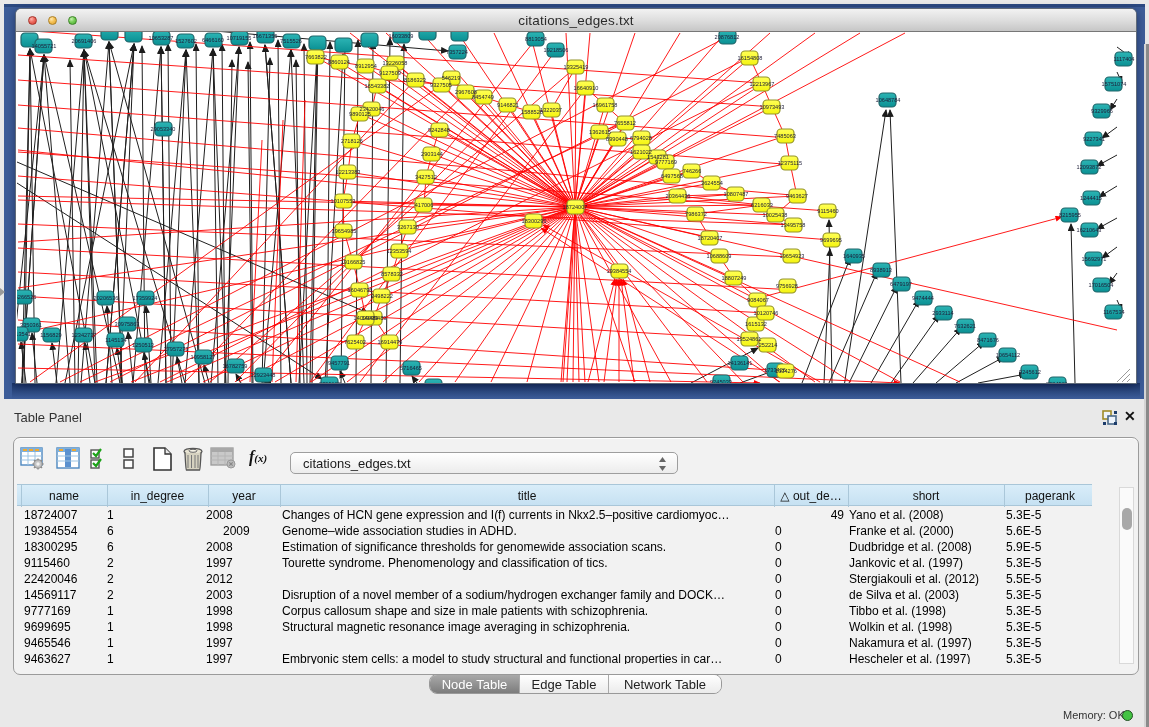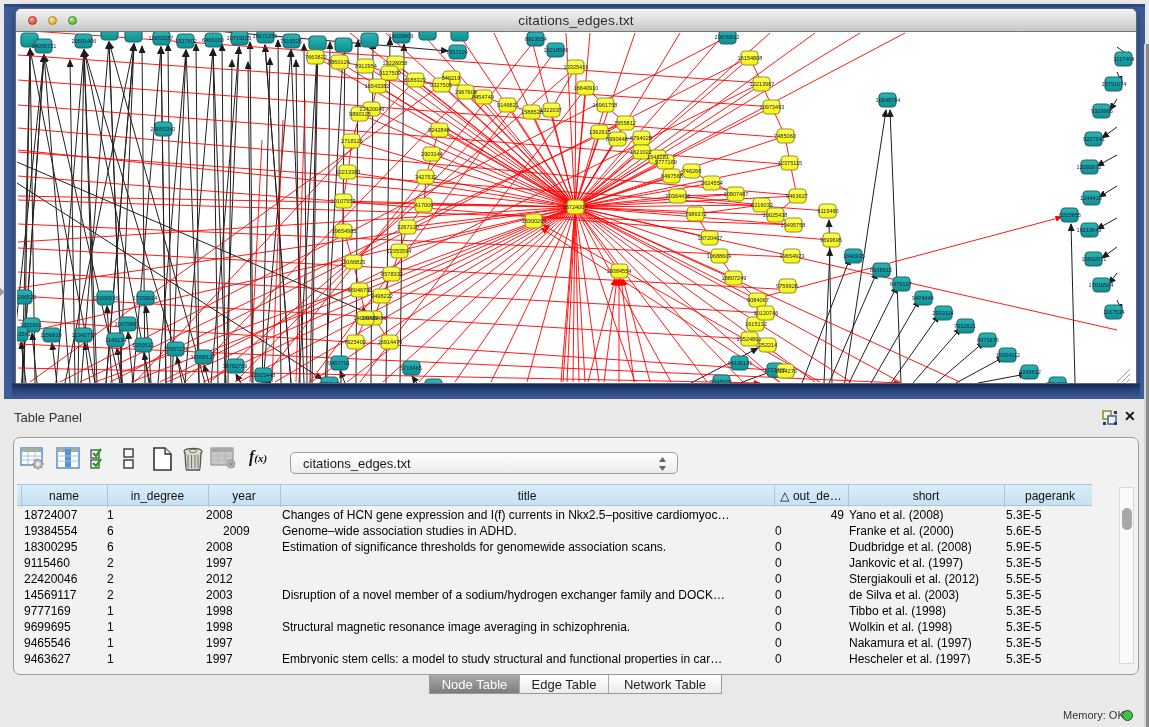--- a/index.html
+++ b/index.html
@@ -27,21 +27,21 @@
 #thead{position:absolute;left:17px;top:484px;width:1075px;height:22px;
  background:linear-gradient(#d9edf9,#c6e1f2);border-top:1px solid #a9c6d8;border-bottom:1px solid #a9c6d8;}
 .hc{position:absolute;top:0;height:22px;border-left:1px solid #aac7d9;text-align:center;
  font-size:12px;color:#111;line-height:22px;overflow:hidden;}
 #tbody{position:absolute;left:17px;top:0px;width:1102px;height:164px;font-size:12px;color:#000;}
 #tblwrap{position:absolute;left:0;top:506px;width:1149px;height:158px;overflow:hidden;}
 #vsb{position:absolute;left:1119px;top:487px;width:15px;height:177px;background:#fafafa;
  border:1px solid #d9d9d9;}
 #vsbthumb{position:absolute;left:1121.5px;top:508px;width:10px;height:22px;border-radius:5px;
  background:#a8a8a8;}
-#tabs{position:absolute;left:429px;top:674px;height:20px;border-radius:0;overflow:hidden;
+#tabs{position:absolute;left:429px;top:674px;height:20px;border-radius:8px;overflow:hidden;
  border:1px solid #999;display:flex;font-size:13px;line-height:19px;text-align:center;}
 .seg{height:100%;}
 #seg1{width:89px;background:linear-gradient(#a9a9a9,#7c7c7c);color:#fff;}
 #seg2{width:89px;background:linear-gradient(#fff,#ebebeb);color:#222;border-left:1px solid #aaa;}
 #seg3{width:113px;background:linear-gradient(#fff,#ebebeb);color:#222;border-left:1px solid #aaa;}
 #mem{position:absolute;left:1063px;top:709px;font-size:11px;color:#333;}
 #memdot{position:absolute;left:1122px;top:710px;width:11px;height:11px;border-radius:50%;
  background:#43c343;border:1px solid #225022;}
 #rstrip1{position:absolute;left:1144px;top:44px;width:2px;height:683px;background:#d4d4d4;}
 #rstrip2{position:absolute;left:1146px;top:44px;width:3px;height:683px;background:#8a8a8a;}
@@ -773,20 +773,21 @@
         <div style="position:absolute;left:187px;width:72px;top:0;height:16px;padding-left:2px;text-align:left;overflow:hidden;white-space:nowrap;">2008</div>
         <div style="position:absolute;left:259px;width:494px;top:0;height:16px;padding-left:6px;text-align:left;overflow:hidden;white-space:nowrap;">Estimation of significance thresholds for genomewide association scans.</div>
         <div style="position:absolute;left:753px;width:74px;top:0;height:16px;padding-left:5px;text-align:left;overflow:hidden;white-space:nowrap;">0</div>
         <div style="position:absolute;left:827px;width:156px;top:0;height:16px;padding-left:5px;text-align:left;overflow:hidden;white-space:nowrap;">Dudbridge et al. (2008)</div>
         <div style="position:absolute;left:983px;width:92px;top:0;height:16px;padding-left:6px;text-align:left;overflow:hidden;white-space:nowrap;">5.9E-5</div>
       </div>
       <div style="position:absolute;left:0;top:49.5px;width:1100px;height:16px;">
         <div style="position:absolute;left:0px;width:86px;top:0;height:16px;padding-left:7px;text-align:left;overflow:hidden;white-space:nowrap;">9115460</div>
         <div style="position:absolute;left:86px;width:101px;top:0;height:16px;padding-left:4px;text-align:left;overflow:hidden;white-space:nowrap;">2</div>
         <div style="position:absolute;left:187px;width:72px;top:0;height:16px;padding-left:2px;text-align:left;overflow:hidden;white-space:nowrap;">1997</div>
+        <div style="position:absolute;left:259px;width:494px;top:0;height:16px;padding-left:6px;text-align:left;overflow:hidden;white-space:nowrap;">Tourette syndrome. Phenomenology and classification of tics.</div>
         <div style="position:absolute;left:753px;width:74px;top:0;height:16px;padding-left:5px;text-align:left;overflow:hidden;white-space:nowrap;">0</div>
         <div style="position:absolute;left:827px;width:156px;top:0;height:16px;padding-left:5px;text-align:left;overflow:hidden;white-space:nowrap;">Jankovic et al. (1997)</div>
         <div style="position:absolute;left:983px;width:92px;top:0;height:16px;padding-left:6px;text-align:left;overflow:hidden;white-space:nowrap;">5.3E-5</div>
       </div>
       <div style="position:absolute;left:0;top:65.5px;width:1100px;height:16px;">
         <div style="position:absolute;left:0px;width:86px;top:0;height:16px;padding-left:7px;text-align:left;overflow:hidden;white-space:nowrap;">22420046</div>
         <div style="position:absolute;left:86px;width:101px;top:0;height:16px;padding-left:4px;text-align:left;overflow:hidden;white-space:nowrap;">2</div>
         <div style="position:absolute;left:187px;width:72px;top:0;height:16px;padding-left:2px;text-align:left;overflow:hidden;white-space:nowrap;">2012</div>
         <div style="position:absolute;left:753px;width:74px;top:0;height:16px;padding-left:5px;text-align:left;overflow:hidden;white-space:nowrap;">0</div>
         <div style="position:absolute;left:827px;width:156px;top:0;height:16px;padding-left:5px;text-align:left;overflow:hidden;white-space:nowrap;">Stergiakouli et al. (2012)</div>
@@ -798,20 +799,21 @@
         <div style="position:absolute;left:187px;width:72px;top:0;height:16px;padding-left:2px;text-align:left;overflow:hidden;white-space:nowrap;">2003</div>
         <div style="position:absolute;left:259px;width:494px;top:0;height:16px;padding-left:6px;text-align:left;overflow:hidden;white-space:nowrap;">Disruption of a novel member of a sodium/hydrogen exchanger family and DOCK…</div>
         <div style="position:absolute;left:753px;width:74px;top:0;height:16px;padding-left:5px;text-align:left;overflow:hidden;white-space:nowrap;">0</div>
         <div style="position:absolute;left:827px;width:156px;top:0;height:16px;padding-left:5px;text-align:left;overflow:hidden;white-space:nowrap;">de Silva et al. (2003)</div>
         <div style="position:absolute;left:983px;width:92px;top:0;height:16px;padding-left:6px;text-align:left;overflow:hidden;white-space:nowrap;">5.3E-5</div>
       </div>
       <div style="position:absolute;left:0;top:97.5px;width:1100px;height:16px;">
         <div style="position:absolute;left:0px;width:86px;top:0;height:16px;padding-left:7px;text-align:left;overflow:hidden;white-space:nowrap;">9777169</div>
         <div style="position:absolute;left:86px;width:101px;top:0;height:16px;padding-left:4px;text-align:left;overflow:hidden;white-space:nowrap;">1</div>
         <div style="position:absolute;left:187px;width:72px;top:0;height:16px;padding-left:2px;text-align:left;overflow:hidden;white-space:nowrap;">1998</div>
+        <div style="position:absolute;left:259px;width:494px;top:0;height:16px;padding-left:6px;text-align:left;overflow:hidden;white-space:nowrap;">Corpus callosum shape and size in male patients with schizophrenia.</div>
         <div style="position:absolute;left:753px;width:74px;top:0;height:16px;padding-left:5px;text-align:left;overflow:hidden;white-space:nowrap;">0</div>
         <div style="position:absolute;left:827px;width:156px;top:0;height:16px;padding-left:5px;text-align:left;overflow:hidden;white-space:nowrap;">Tibbo et al. (1998)</div>
         <div style="position:absolute;left:983px;width:92px;top:0;height:16px;padding-left:6px;text-align:left;overflow:hidden;white-space:nowrap;">5.3E-5</div>
       </div>
       <div style="position:absolute;left:0;top:113.5px;width:1100px;height:16px;">
         <div style="position:absolute;left:0px;width:86px;top:0;height:16px;padding-left:7px;text-align:left;overflow:hidden;white-space:nowrap;">9699695</div>
         <div style="position:absolute;left:86px;width:101px;top:0;height:16px;padding-left:4px;text-align:left;overflow:hidden;white-space:nowrap;">1</div>
         <div style="position:absolute;left:187px;width:72px;top:0;height:16px;padding-left:2px;text-align:left;overflow:hidden;white-space:nowrap;">1998</div>
         <div style="position:absolute;left:259px;width:494px;top:0;height:16px;padding-left:6px;text-align:left;overflow:hidden;white-space:nowrap;">Structural magnetic resonance image averaging in schizophrenia.</div>
         <div style="position:absolute;left:753px;width:74px;top:0;height:16px;padding-left:5px;text-align:left;overflow:hidden;white-space:nowrap;">0</div>

